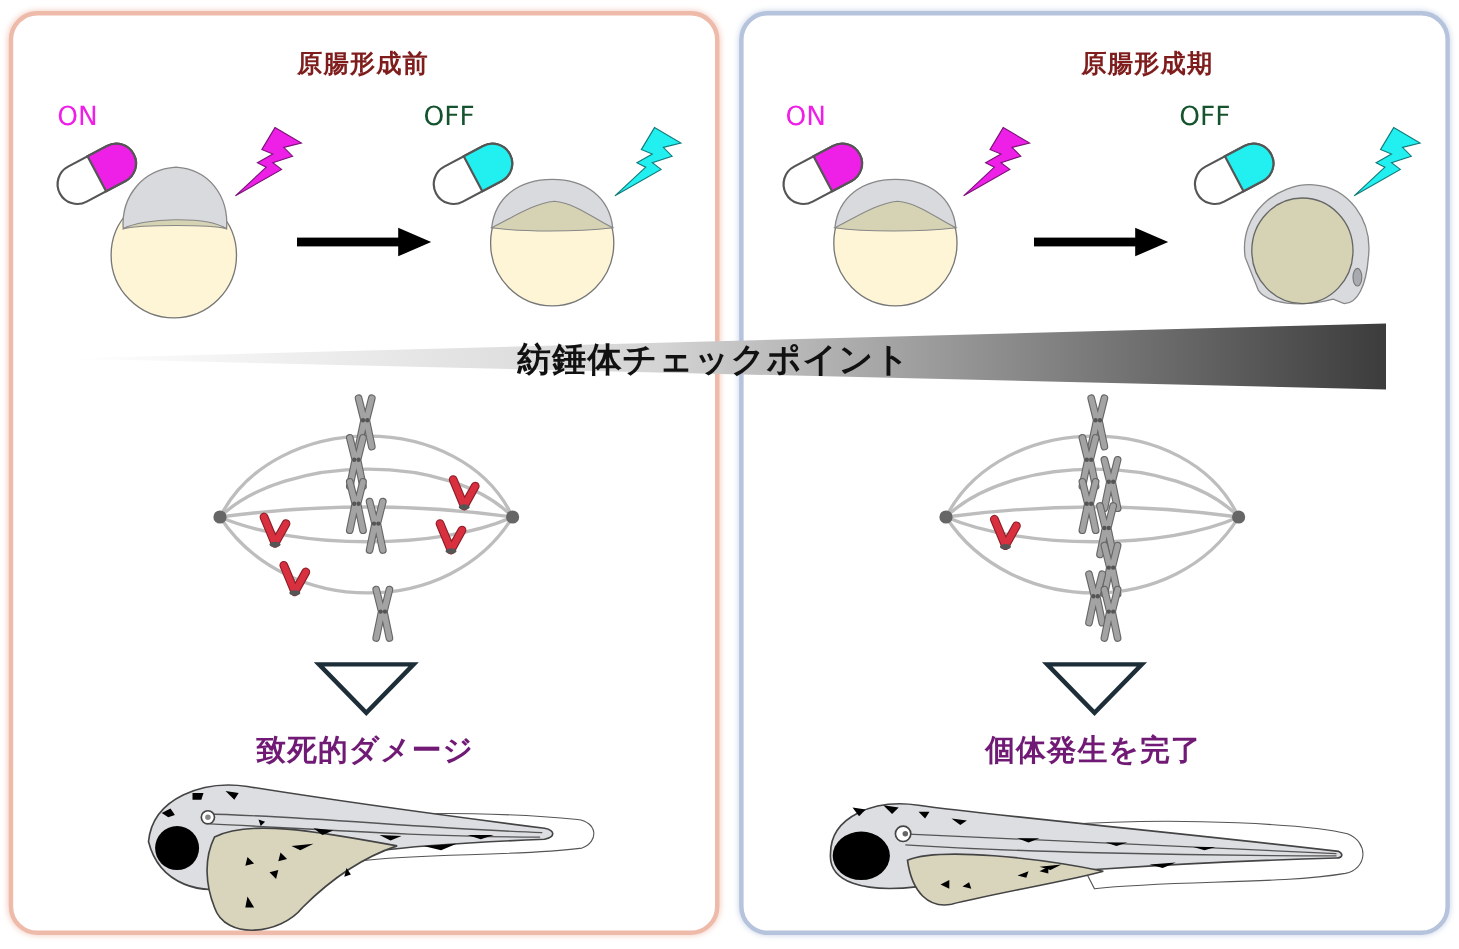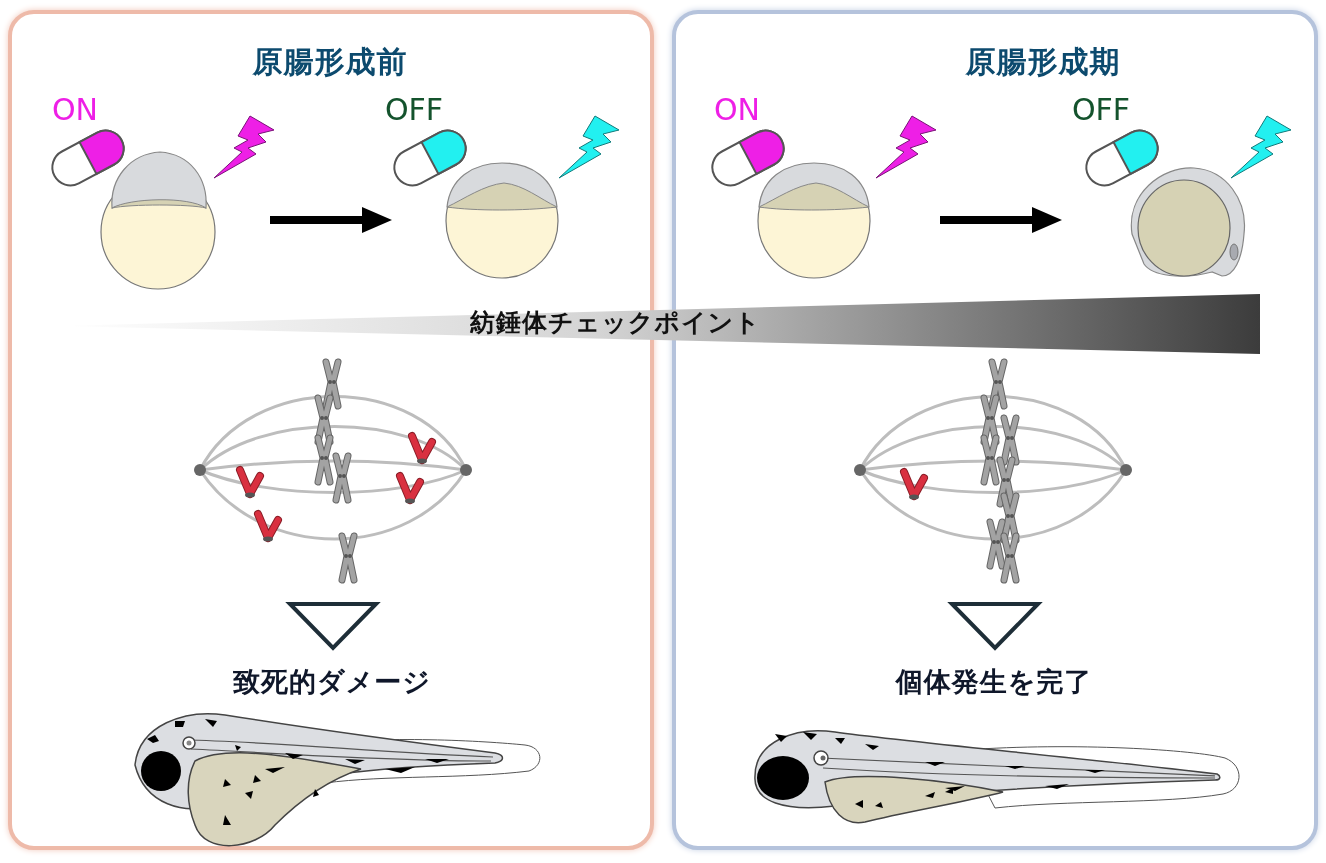--- a/index.html
+++ b/index.html
@@ -1,27 +1,27 @@
 <!DOCTYPE html>
 <html><head>
 <meta charset="utf-8">
 <style>
   html, body { margin:0; padding:0; background:#ffffff; }
   body { width:1326px; height:863px; position:relative; overflow:hidden;
          font-family:"DejaVu Sans", sans-serif; }
   .panel { position:absolute; top:10px; height:840px; border-radius:26px; background:#fff; box-sizing:border-box; }
   .panel.left  { left:8px;   width:646px; border:4px solid #eebaa9; box-shadow:0 0 6px #f1c9bc; }
   .panel.right { left:672px; width:646px; border:4px solid #b5c3dc; box-shadow:0 0 6px #c6d1e4; }
-  .title { position:absolute; top:42px; width:320px; text-align:center; font-size:30px; font-weight:bold; color:#0c4a6e; letter-spacing:1px; }
-  .outcome { position:absolute; top:664px; width:340px; text-align:center; font-size:27px; font-weight:bold; color:#0f172a; letter-spacing:1px; }
-  .label-on, .label-off { position:absolute; font-size:30px; font-family:"DejaVu Sans", sans-serif; }
+  .title { position:absolute; top:42px; width:320px; text-align:center; font-size:23px; font-weight:bold; color:#7f1d1d; letter-spacing:1px; }
+  .outcome { position:absolute; top:664px; width:340px; text-align:center; font-size:27px; font-weight:bold; color:#701a75; letter-spacing:1px; }
+  .label-on, .label-off { position:absolute; font-size:24px; font-family:"DejaVu Sans", sans-serif; }
   .label-on { color:#ee1fe6; }
   .label-off { color:#14532d; }
   svg { position:absolute; overflow:visible; }
-  .checkpoint { position:absolute; left:470px; top:306px; font-size:25px; font-weight:bold; color:#111; letter-spacing:1px; }
+  .checkpoint { position:absolute; left:470px; top:306px; font-size:31px; font-weight:bold; color:#111; letter-spacing:1px; }
 </style>
 </head>
 <body>
 
 <div class="panel left"></div>
 <div class="panel right"></div>
 
 <div class="title" style="left:170px;">原腸形成前</div>
 <div class="title" style="left:883px;">原腸形成期</div>
 

